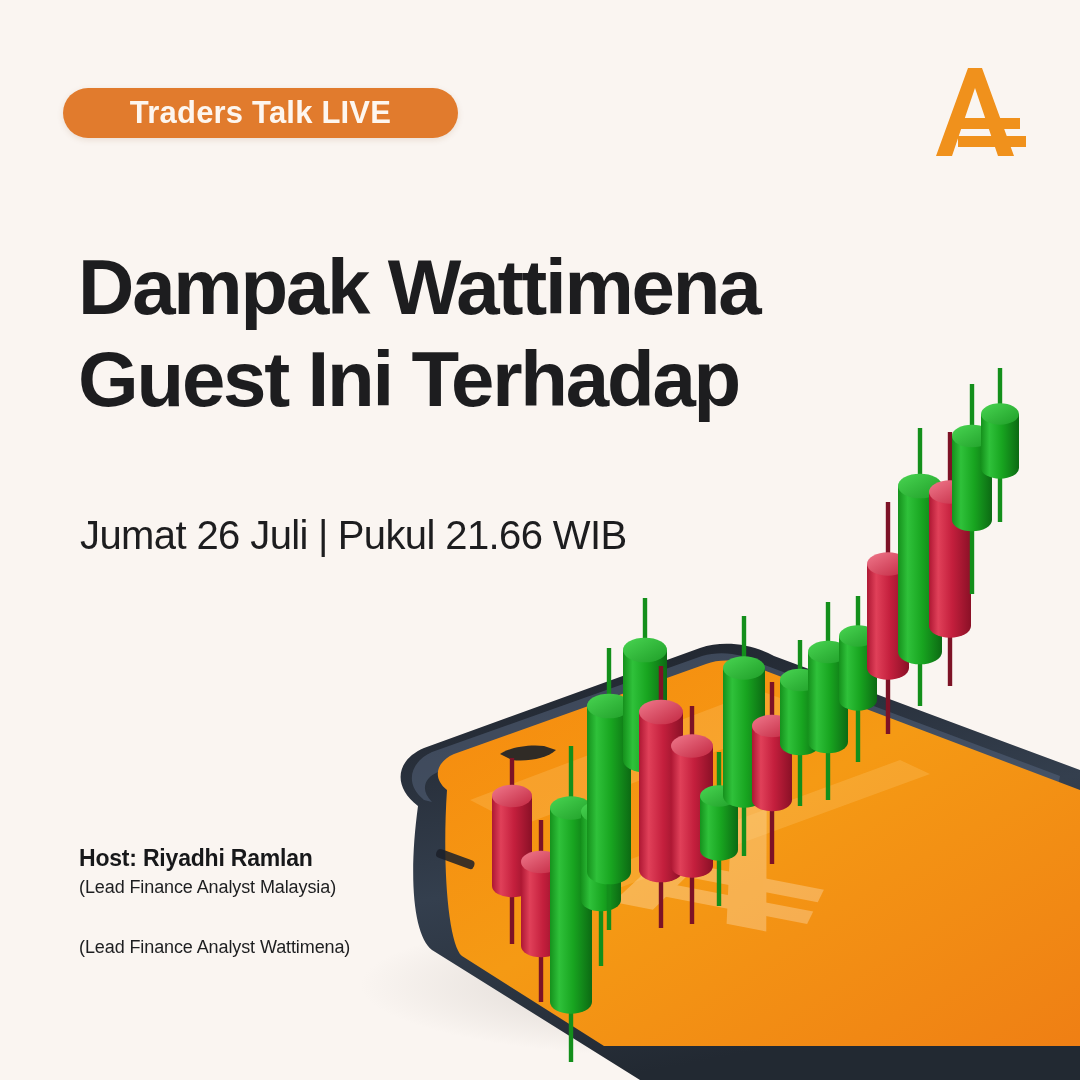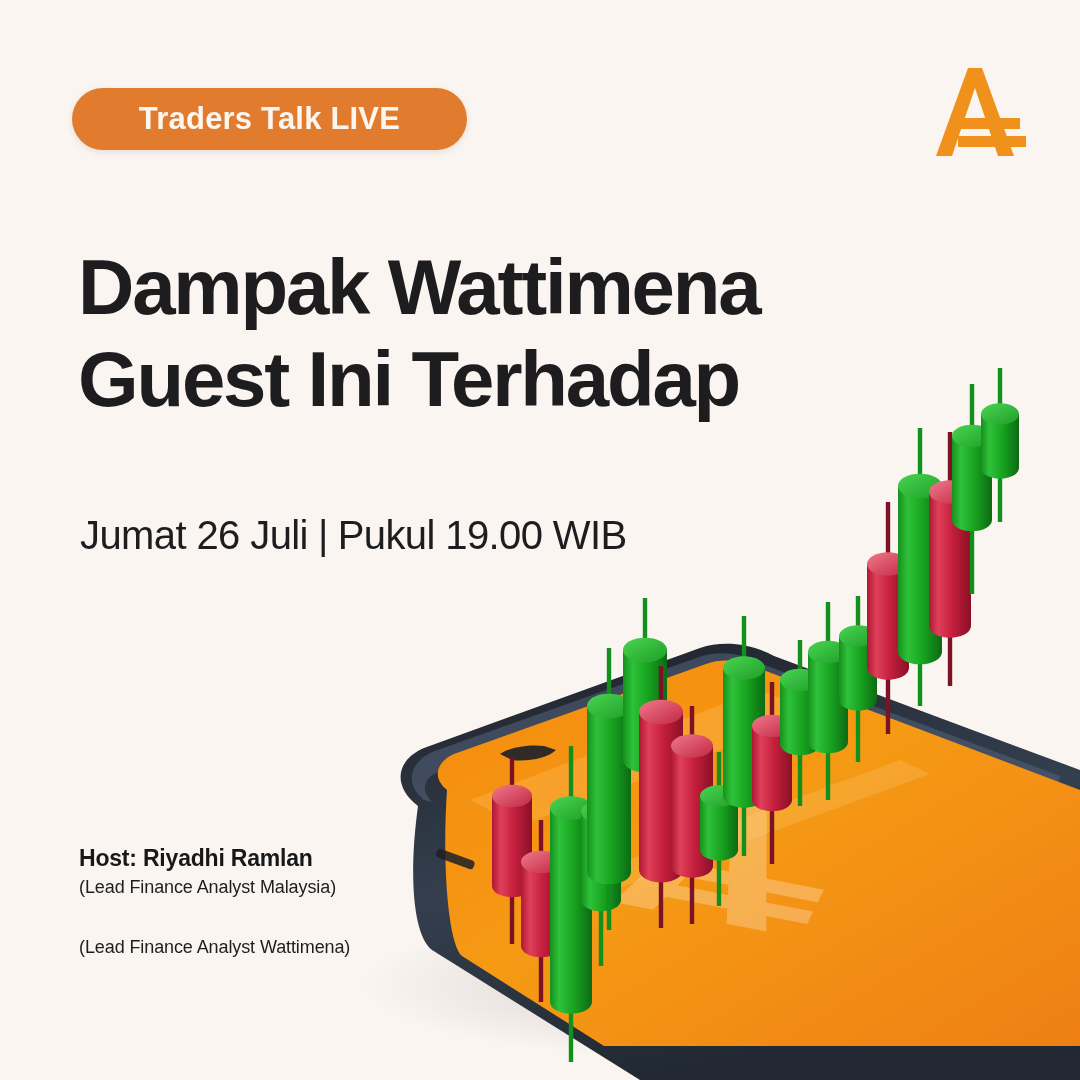--- a/index.html
+++ b/index.html
@@ -9,22 +9,22 @@
     font-family:"Liberation Sans",sans-serif;
     position:relative;
   }
   #stage{position:absolute;inset:0;width:1080px;height:1080px;overflow:hidden;background:#faf5f1;}
 
   
   #art{position:absolute;left:0;top:0;width:1080px;height:1080px;}
 
   
   .badge{
-    position:absolute;left:72px;top:88px;
-    height:62px;min-width:395px;
+    position:absolute;left:63px;top:88px;
+    height:50px;min-width:395px;
     background:#e17b2d;border-radius:34px;
     display:flex;align-items:center;justify-content:center;
     box-shadow:0 2px 6px rgba(120,70,20,.13);
   }
   .badge-label{
     color:#fdf6ef;font-size:31px;font-weight:bold;
     letter-spacing:.2px;white-space:nowrap;
     font-family:"Liberation Sans",sans-serif;
   }
 
@@ -238,21 +238,21 @@
   <div class="badge">
     <span class="badge-label">Traders Talk LIVE</span>
   </div>
 
   <h1 class="headline">
     <span class="hl-line">Dampak Wattimena</span>
     <span class="hl-line">Guest Ini Terhadap</span>
   </h1>
 
   <div class="subtitle">
-    <span>Jumat 26 Juli</span><span class="sub-sep">|</span><span>Pukul 19.00 WIB</span>
+    <span>Jumat 26 Juli</span><span class="sub-sep">|</span><span>Pukul 21.66 WIB</span>
   </div>
 
   <svg class="logo" viewBox="0 0 100 100">
     <g fill="#f0911c">
       <path d="M38,6 L52,6 L84,94 L68,94 L45,26 L22,94 L6,94 Z"></path>
       <rect x="22" y="56" width="68" height="11"></rect>
       <rect x="28" y="74" width="68" height="11"></rect>
     </g>
   </svg>
 

